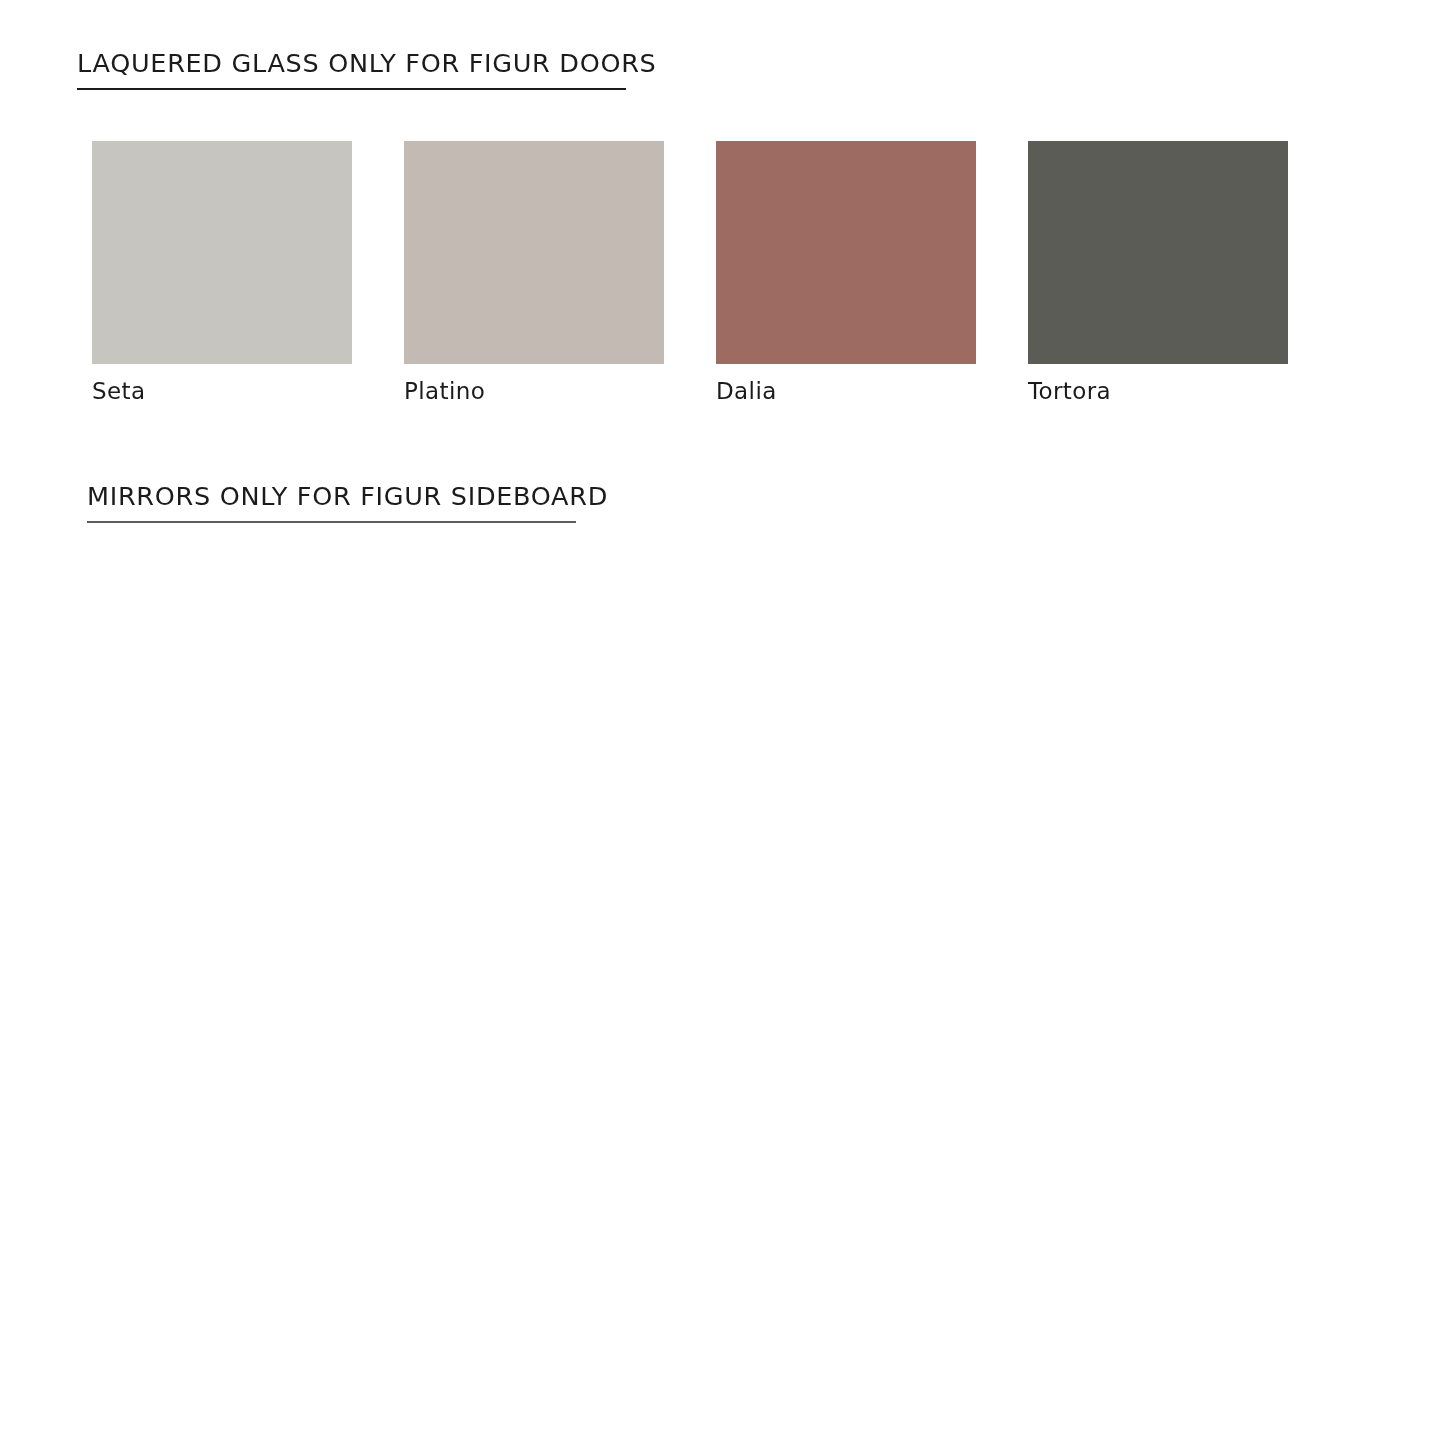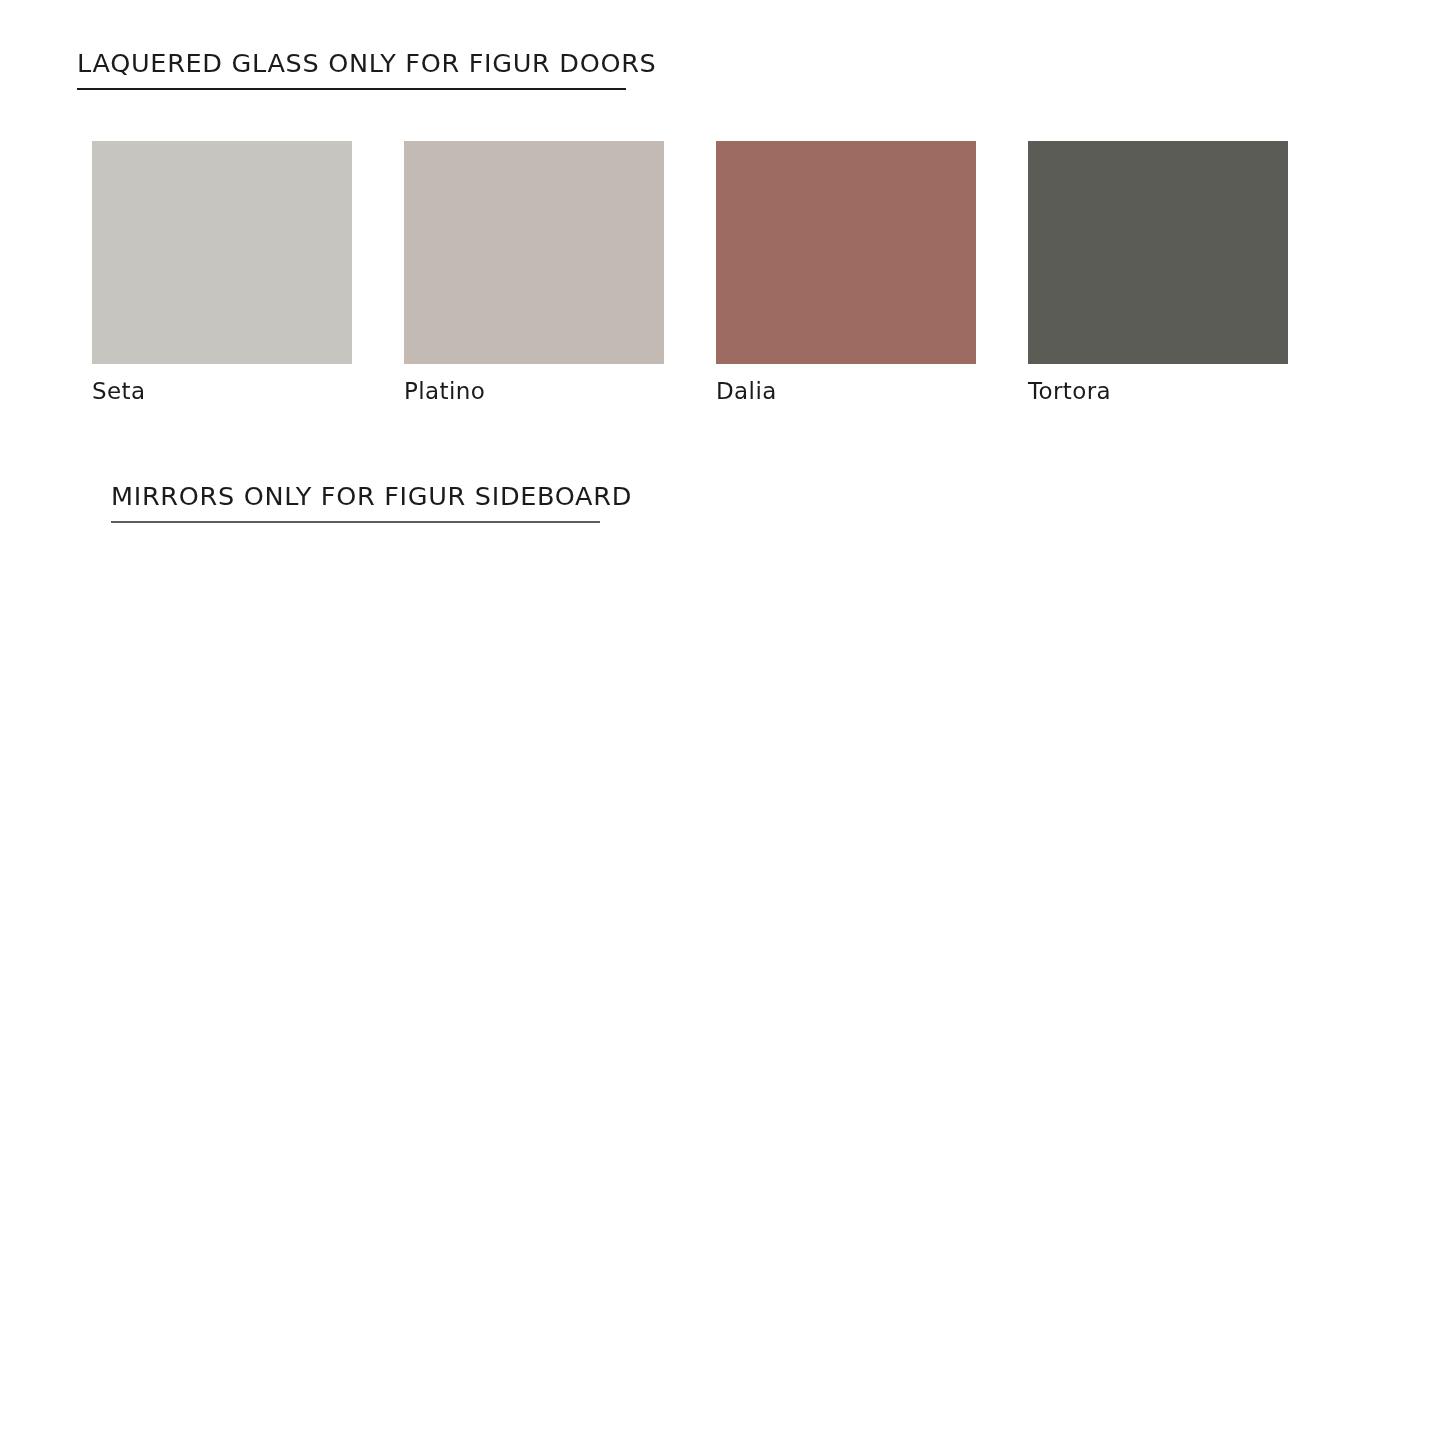--- a/index.html
+++ b/index.html
@@ -49,21 +49,21 @@
     height: 0;
     border: 0;
     border-top: 2px solid #1b1b1b;
     margin: 0;
   }
 
   .section-doors .section-head   { padding-left: 77px; }
   .section-doors .section-title  { padding-bottom: 10px; }
   .section-doors .section-rule   { width: 549px; }
 
-  .section-mirrors .section-head  { padding-left: 111px; }
+  .section-mirrors .section-head  { padding-left: 87px; }
   .section-mirrors .section-title { padding-bottom: 10px; }
   .section-mirrors .section-rule  {
     width: 489px;
     border-top: 2px solid #5d5d5d;
   }
 
   
   .swatch-row {
     position: relative;
     margin-top: 0;

